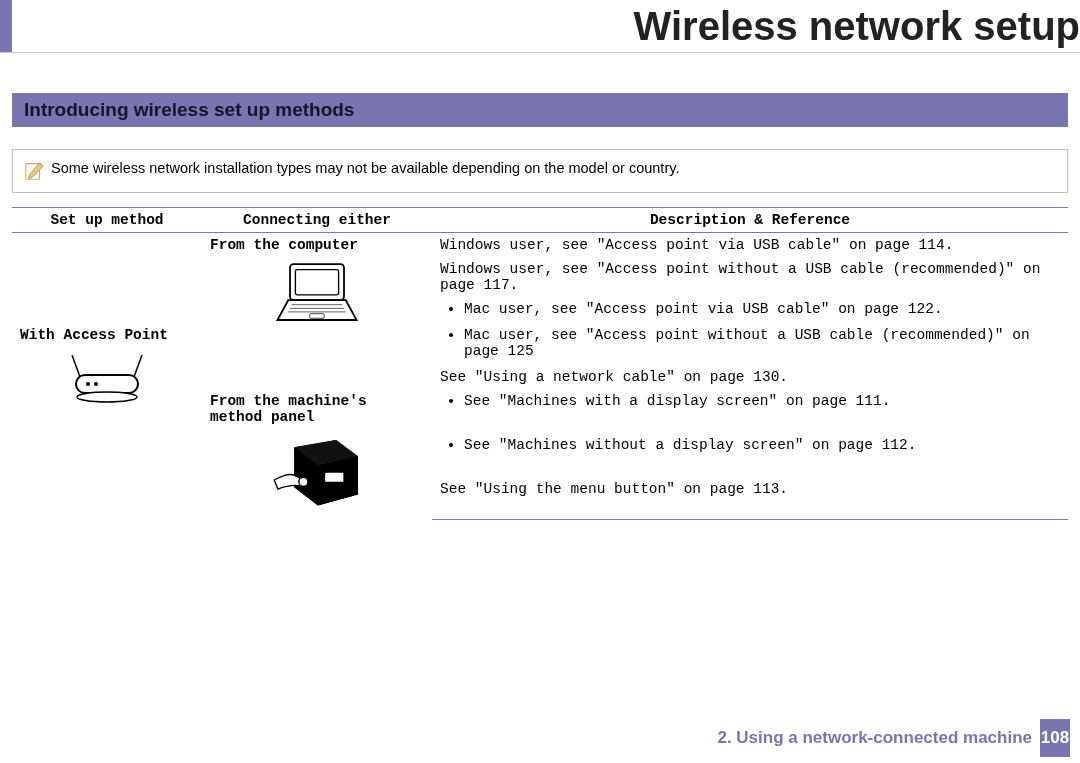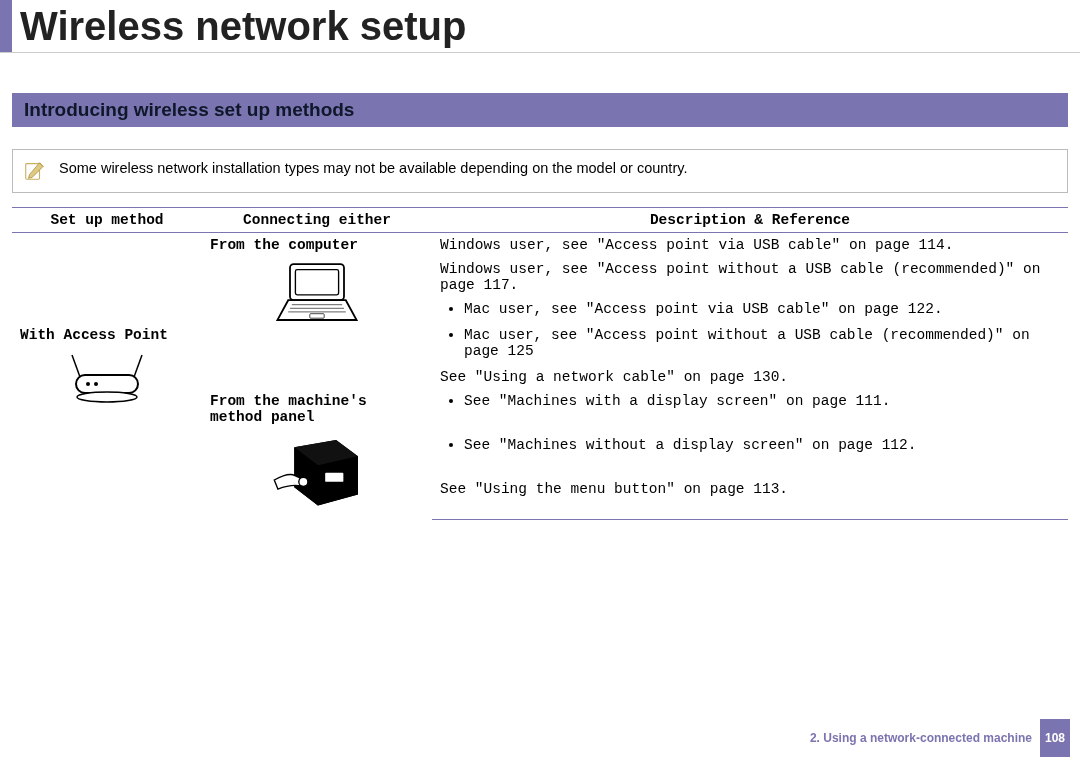--- a/index.html
+++ b/index.html
@@ -10,20 +10,21 @@
     color: #000;
     background: #fff;
     width: 1080px;
     height: 763px;
     position: relative;
   }
   .title-block {
     display: flex;
     align-items: stretch;
     border-bottom: 1px solid #ccc;
+    justify-content: space-between;
   }
   .title-bar-accent {
     width: 12px;
     background: #7a74b0;
   }
   .page-title {
     font-size: 40px;
     font-weight: 700;
     color: #222;
     padding: 4px 0 4px 8px;
@@ -43,21 +44,21 @@
   .para {
     font-size: 14.5px;
     color: #111;
   }
   .note-box {
     border: 1px solid #bbb;
     margin: 22px 0 14px 0;
     padding: 10px 12px 10px 10px;
     display: flex;
     align-items: flex-start;
-    column-gap: 14px;
+    column-gap: 6px;
     font-size: 14.5px;
   }
   .note-icon {
     width: 22px; height: 22px; flex: 0 0 22px;
     display: flex; align-items: center; justify-content: center;
   }
   table.methods {
     width: 100%;
     border-collapse: collapse;
     margin-top: 6px;
@@ -82,21 +83,21 @@
   .cell-bold { font-weight: 700; }
   .col-setup { width: 190px; }
   .col-conn  { width: 230px; }
   .illus-wrap { text-align: center; padding-top: 4px; }
   ul.bullets { margin: 0; padding-left: 24px; }
   ul.bullets li { margin: 0 0 2px 0; }
   .footer {
     position: absolute;
     bottom: 6px; right: 10px;
     display: flex; align-items: stretch; column-gap: 6px;
-    font-size: 12px;
+    font-size: 17px;
     font-weight: 700;
     color: #7a74b0;
   }
   .footer .pagebox {
     background: #7a74b0;
     color: #fff;
     width: 30px; height: 38px;
     display: flex; align-items: center; justify-content: center;
     font-weight: 700;
   }

